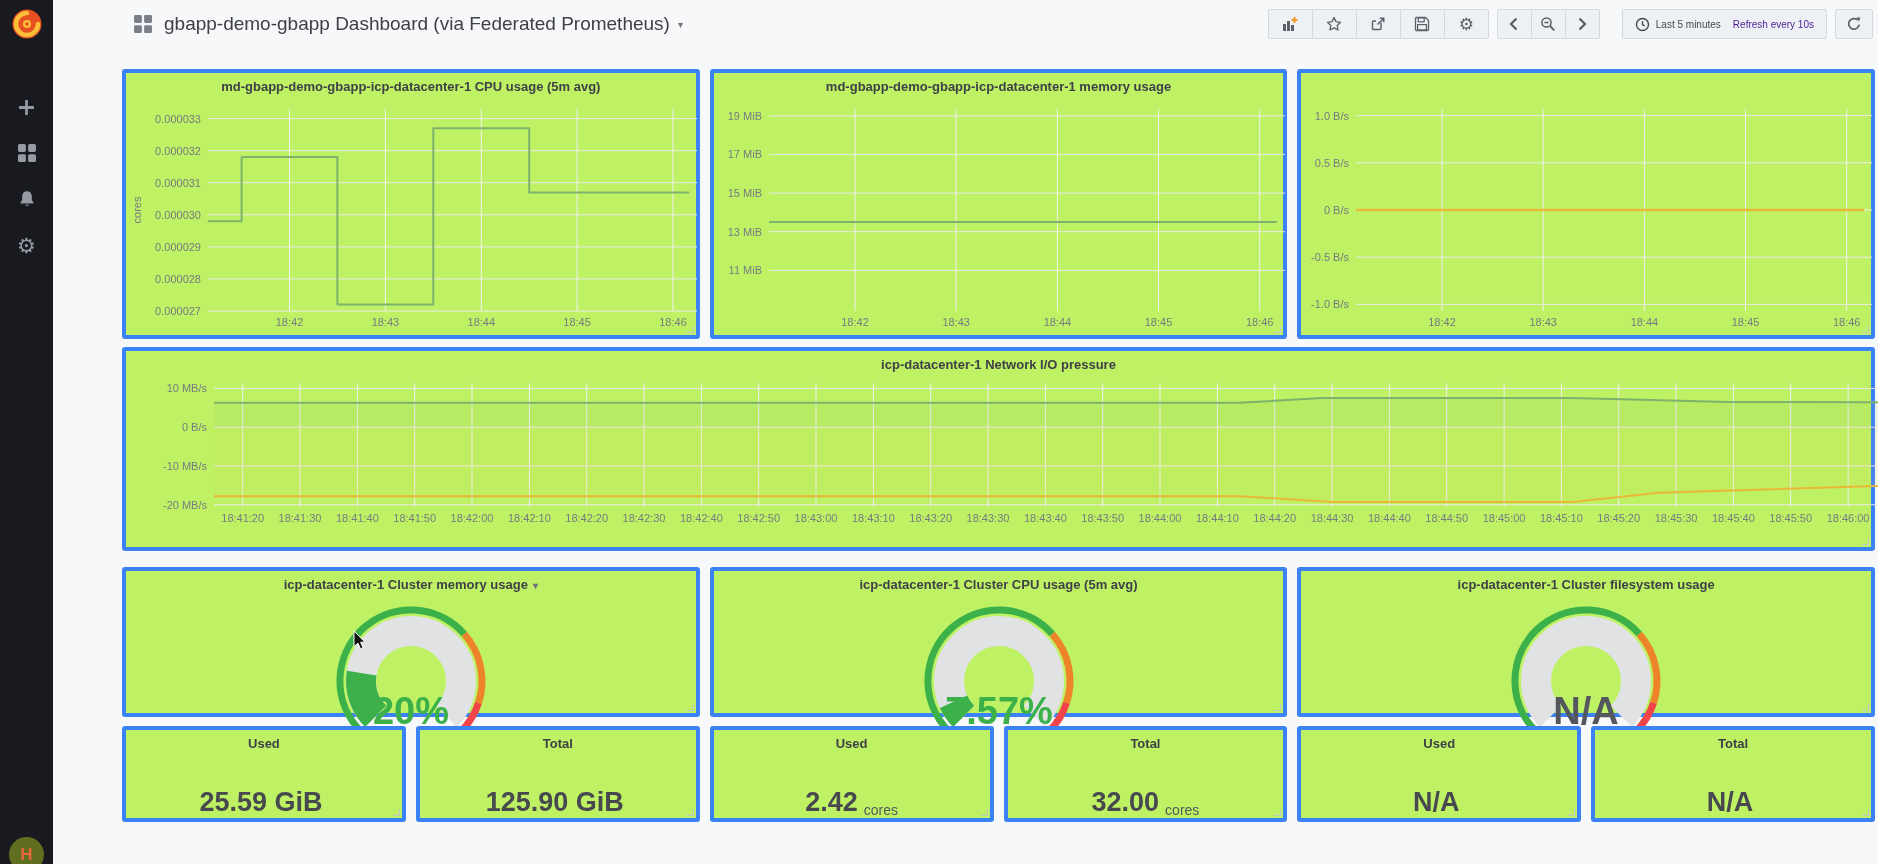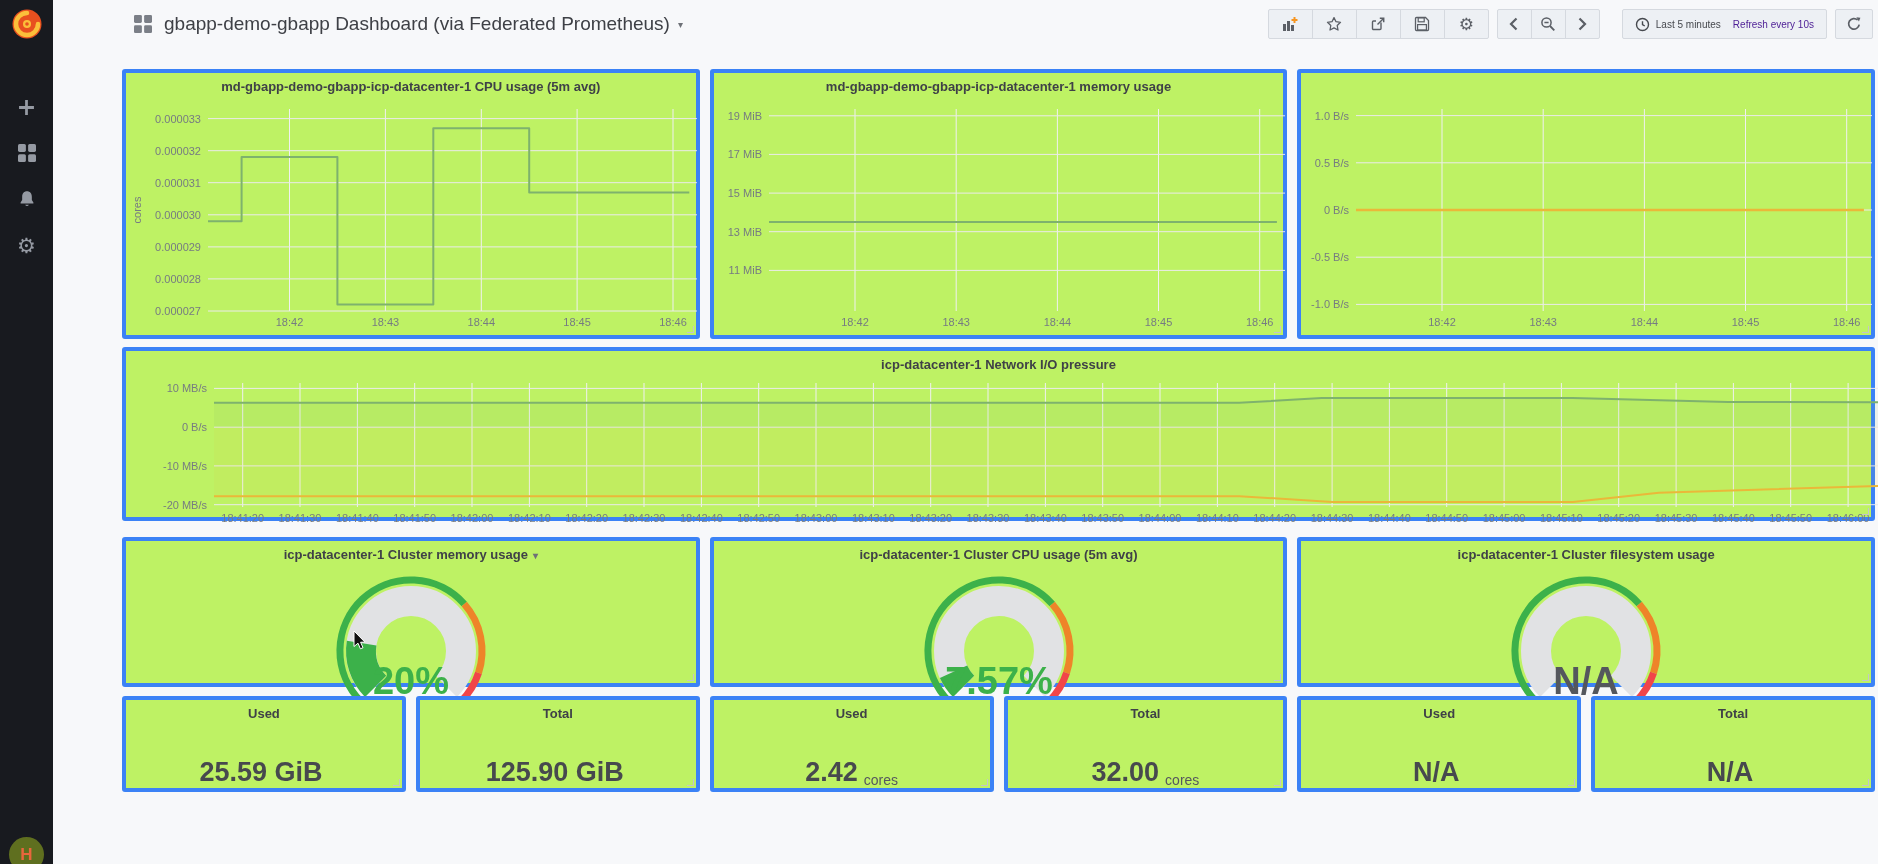--- a/index.html
+++ b/index.html
@@ -31,21 +31,21 @@
   .gap8 { width:8px; } .gap22 { width:22px; }
   .timepicker { height:30px; background:#edf0f4; border:1px solid #d5d9df; border-radius:2px; display:flex; align-items:center; padding:0 12px; font-size:10px; color:#46494e; cursor:pointer; white-space:nowrap; }
   .timepicker .clock { margin-right:6px; display:flex; }
   .refresh-txt { color:#4c1d95; margin-left:12px; }
   .glyph { font-size:15px; line-height:15px; }
 
   
   .dash { padding:21px 3px 0 25px; }
   .row { display:flex; gap:10px; }
   .row1 { height:270px; }
-  .row2 { height:174px; margin-top:8px; }
+  .row2 { height:204px; margin-top:8px; }
   .row3 { height:150px; margin-top:16px; }
   .row4 { height:96px; margin-top:9px; }
   .third { flex:1; display:flex; gap:10px; }
   .panel { position:relative; flex:1; background:#bef264; border:4px solid #3b82f6; border-radius:3px; }
   .p-title { position:absolute; top:6px; left:0; right:0; text-align:center; font-size:13px; font-weight:600; color:#3f4147; white-space:nowrap; cursor:pointer; }
   .p-title .menu-caret { font-size:10px; color:#6e7177; margin-left:5px; }
   .chart-svg { position:absolute; left:3px; top:28px; }
   .press-svg { position:absolute; left:3px; top:26px; }
   .gauge-svg { position:absolute; left:50%; top:22px; margin-left:-100px; }
   .rsz { position:absolute; right:2px; bottom:2px; width:7px; height:7px; border-right:1px solid #c2c5ca; border-bottom:1px solid #c2c5ca; cursor:nwse-resize; }

